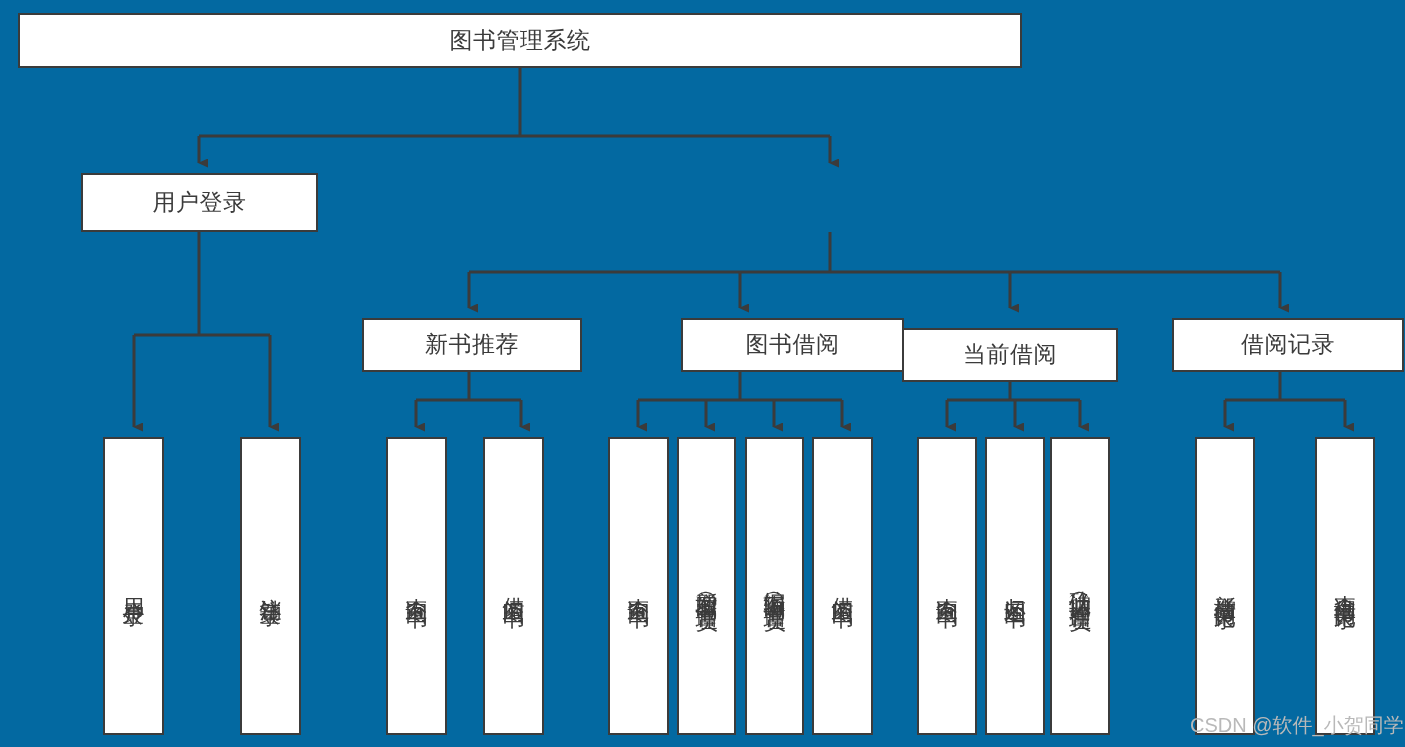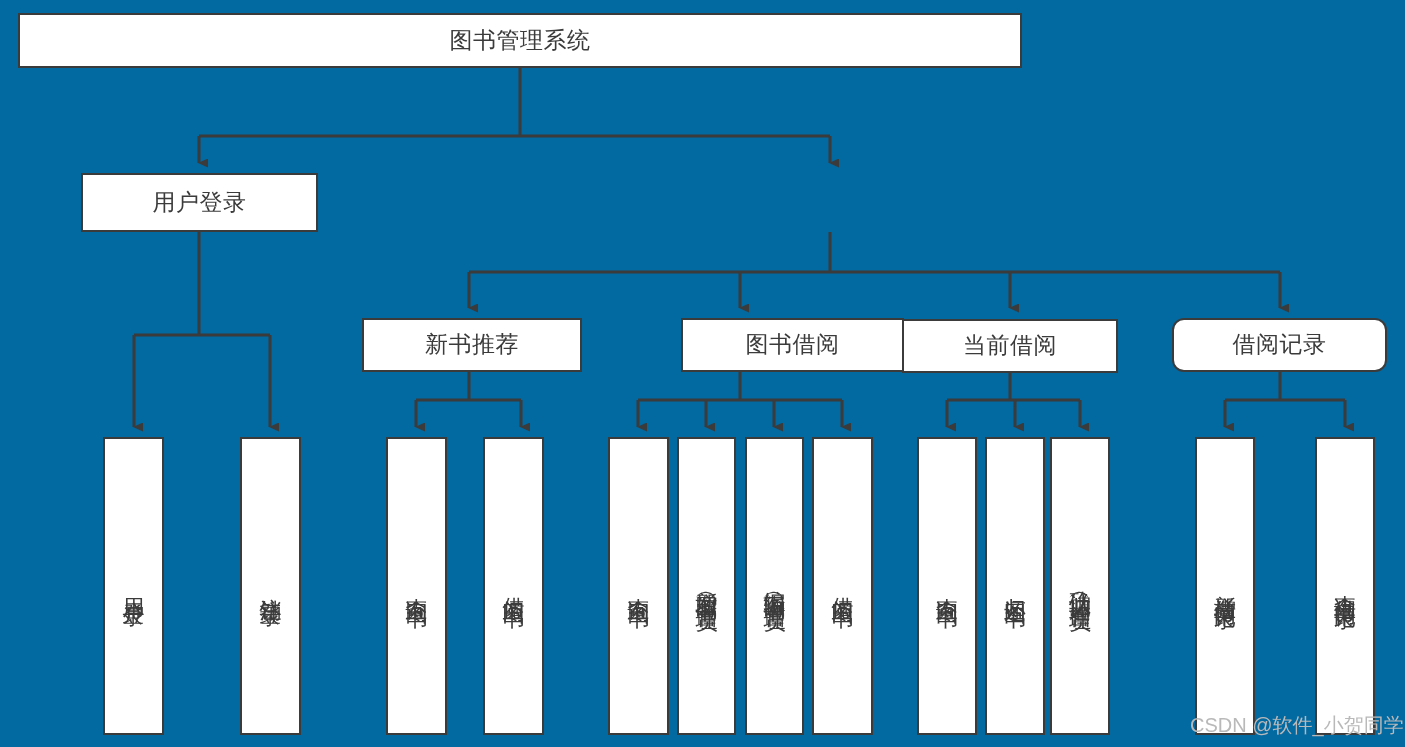--- a/index.html
+++ b/index.html
@@ -123,24 +123,24 @@
   <div class="node horiz" style="left:81px; top:173px; width:237px; height:59px;">
     <span class="label">用户登录</span>
   </div>
 
   <div class="node horiz" style="left:362px; top:318px; width:220px; height:54px;">
     <span class="label">新书推荐</span>
   </div>
   <div class="node horiz" style="left:660px; top:318px; width:223px; height:54px;margin-left:21px;">
     <span class="label">图书借阅</span>
   </div>
-  <div class="node horiz" style="left:902px; top:319px; width:216px; height:54px;">
+  <div class="node horiz" style="left:902px; top:328px; width:216px; height:54px;">
     <span class="label">当前借阅</span>
   </div>
-  <div class="node horiz" style="left:1172px; top:318px; width:215px; height:54px;border-radius:12px;">
+  <div class="node horiz" style="left:1172px; top:318px; width:232px; height:54px;">
     <span class="label">借阅记录</span>
   </div>
 
   <div class="node vert" style="left:103px; top:437px; width:61px; height:298px;">
     <span class="label">用户登录</span>
   </div>
   <div class="node vert" style="left:240px; top:437px; width:61px; height:298px;">
     <span class="label">注销登录</span>
   </div>
 

